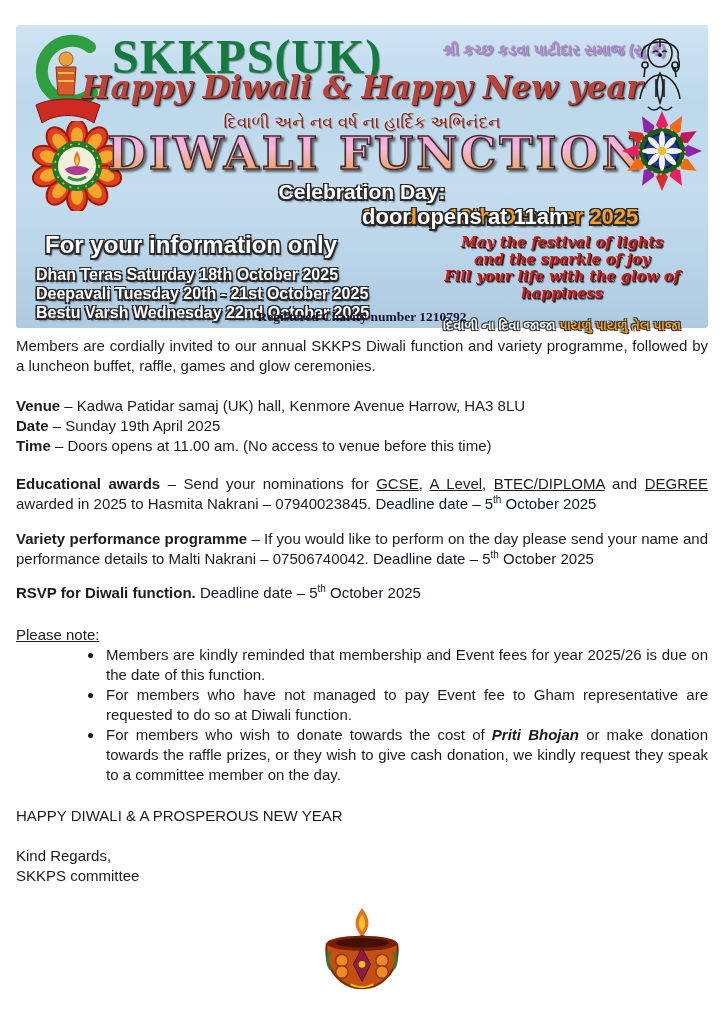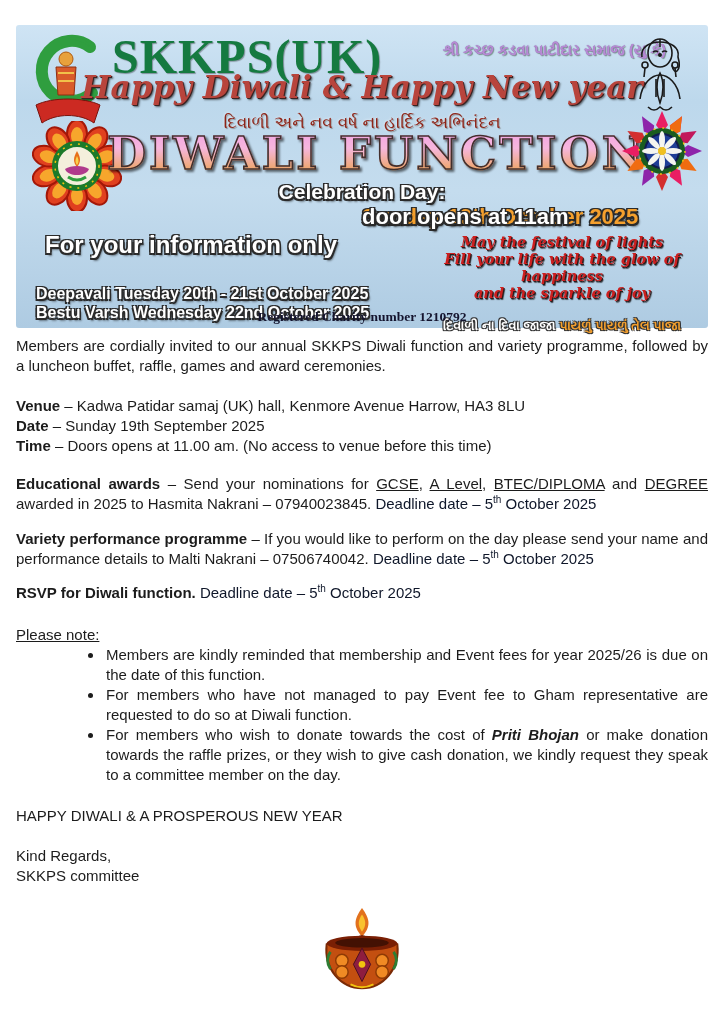--- a/index.html
+++ b/index.html
@@ -197,45 +197,45 @@
 
     <div class="celebration-label outlined">Celebration Day:</div>
     <div class="celebration-line outlined">
         <span class="orange">Sunday 19th October 2025</span>
         <span class="white"> door opens at 11am</span>
       </div>
 
     <div class="info-block">
       <span class="info-heading outlined">For your information only</span>
       <span class="info-dates outlined">
-        <br>
+        <span>Dhan Teras Saturday 18th October 2025</span><br>
         <span>Deepavali Tuesday 20th - 21st October 2025</span><br>
         <span>Bestu Varsh Wednesday 22nd October 2025</span>
       </span>
     </div>
 
     <div class="blessing-block">
       <span class="blessing-line">May the festival of lights</span>
+      <span class="blessing-line">and the sparkle of joy</span>
       <span class="blessing-line">Fill your life with the glow of happiness</span>
-      <span class="blessing-line">and the sparkle of joy</span>
       <span class="blessing-guj">
         <span class="g-white">દિવાળી ના દિવા જાજા </span><span class="g-orange">પાયળું પાયળું તેલ પાજા</span>
       </span>
     </div>
 
     <div class="charity">Registered Charity number 1210792</div>
   </div>
 
   <div class="doc">
 
-    <p>Members are cordially invited to our annual SKKPS Diwali function and variety programme, followed by a luncheon buffet, raffle, games and award ceremonies.</p>
+    <p>Members are cordially invited to our annual SKKPS Diwali function and variety programme, followed by a luncheon buffet, raffle, games and glow ceremonies.</p>
 
     <div class="venue-block">
       <div><b>Venue</b><span> – Kadwa Patidar samaj (UK) hall, Kenmore Avenue Harrow, HA3 8LU</span></div>
-      <div><b>Date</b><span> – Sunday 19th September 2025</span></div>
+      <div><b>Date</b><span> – Sunday 19th April 2025</span></div>
       <div><b>Time</b><span> – Doors opens at 11.00 am. (No access to venue before this time)</span></div>
     </div>
 
     <p class="edu"><b>Educational awards</b><span> – Send your nominations for </span><span class="u">GCSE</span><span>, </span><span class="u">A Level</span><span>, </span><span class="u">BTEC/DIPLOMA</span><span> and </span><span class="u">DEGREE </span><span>awarded in 2025 to Hasmita Nakrani – 07940023845. </span><span class="red"><span>Deadline date – 5</span><sup>th</sup><span> October 2025</span></span></p>
 
     <p class="variety"><b>Variety performance programme</b><span> – If you would like to perform on the day please send your name and performance details to Malti Nakrani – 07506740042. </span><span class="red"><span>Deadline date – 5</span><sup>th</sup><span> October 2025</span></span></p>
 
     <p class="rsvp"><b>RSVP for Diwali function.</b><span class="red"><span> Deadline date – 5</span><sup>th</sup><span> October 2025</span></span></p>
 
     <p class="note-heading">Please note:</p>

